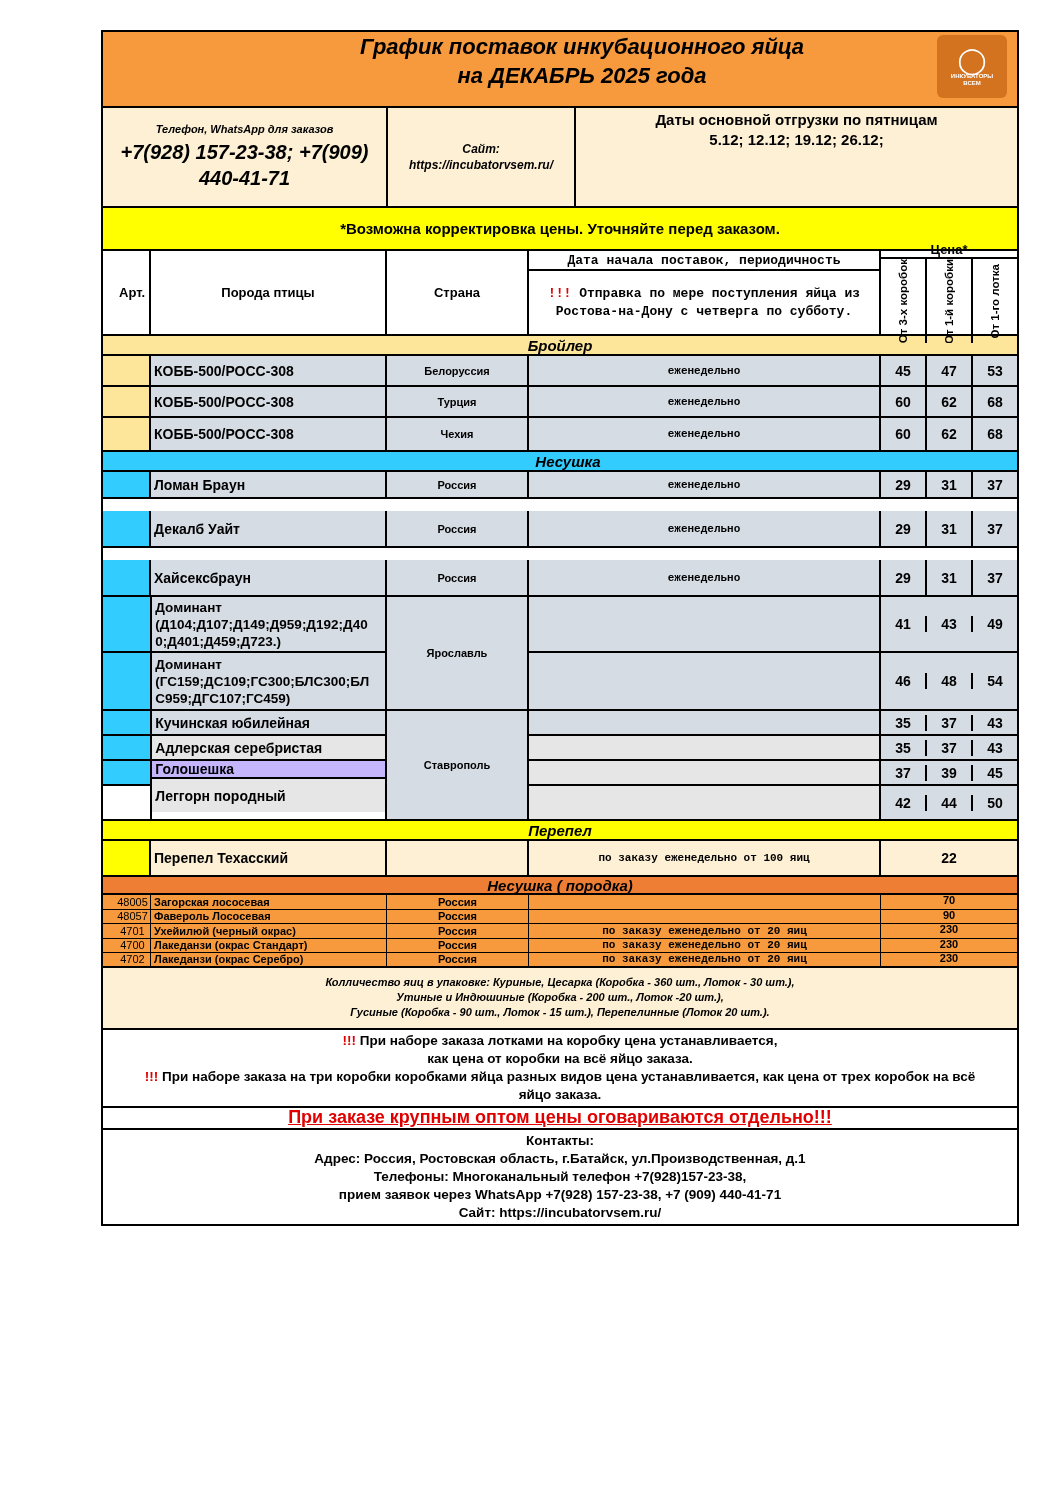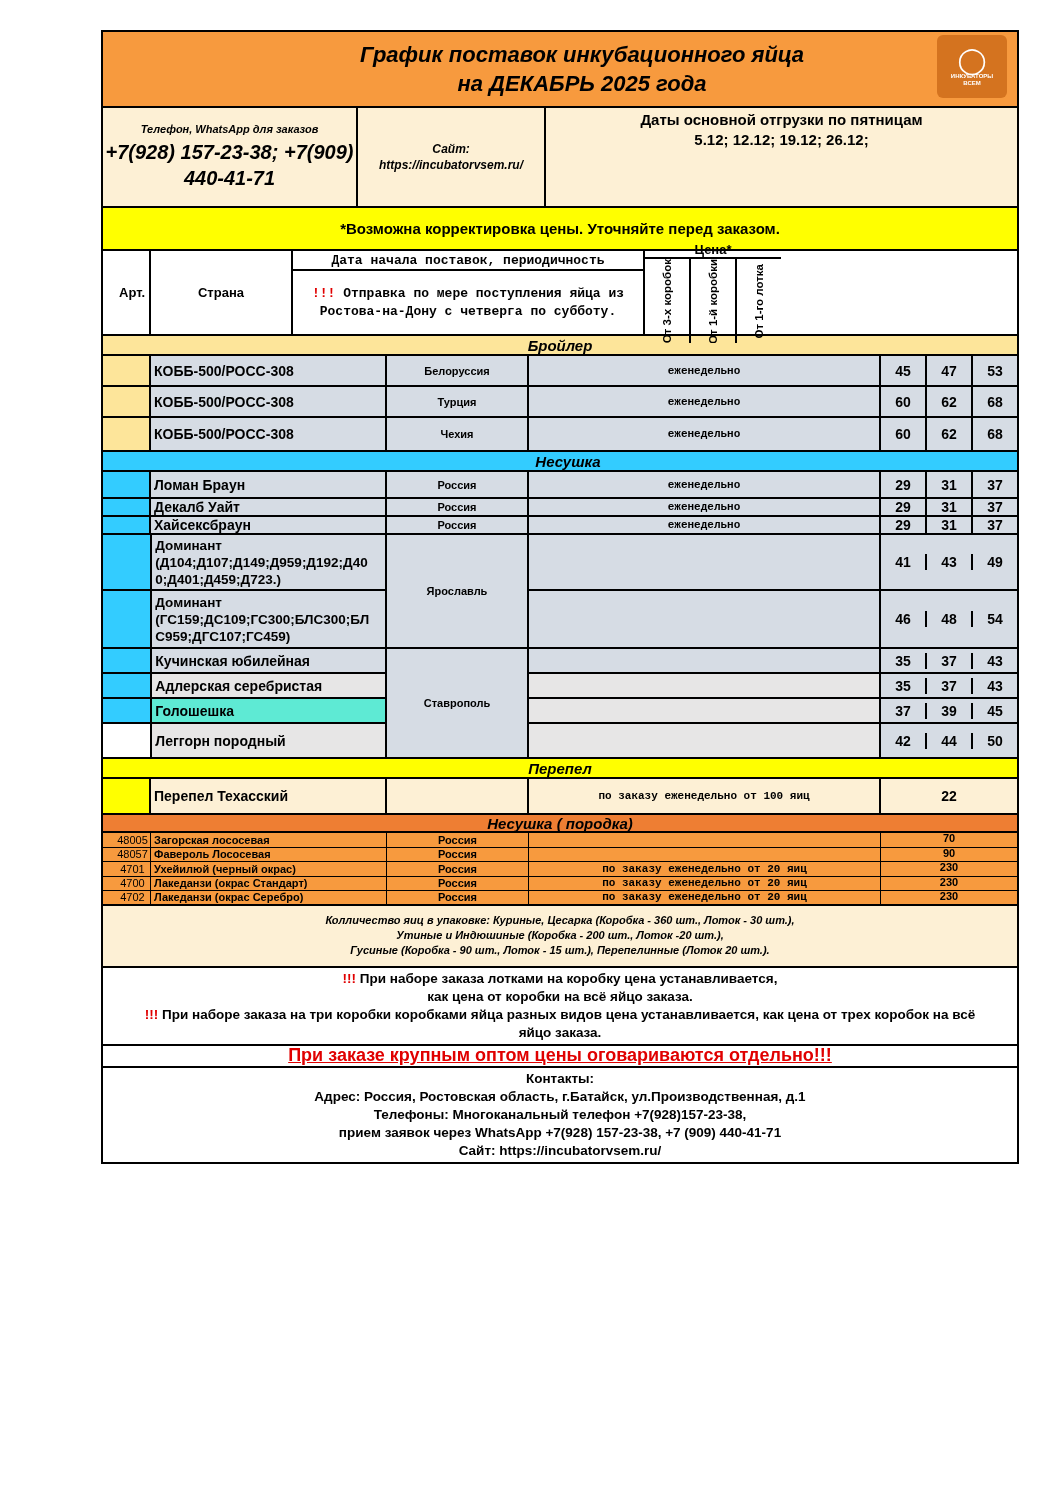--- a/index.html
+++ b/index.html
@@ -3,29 +3,29 @@
 <meta charset="utf-8">
 <style>
   html, body { margin: 0; padding: 0; background: #ffffff; }
   body { width: 1060px; height: 1500px; position: relative; font-family: "Liberation Sans", sans-serif; color: #000; }
   .sheet { position: absolute; left: 101px; top: 30px; width: 918px; border: 2px solid #000; box-sizing: border-box; }
   .row { display: flex; box-sizing: border-box; border-bottom: 2px solid #000; }
   .cell { box-sizing: border-box; border-right: 2px solid #000; display: flex; align-items: center; justify-content: center; text-align: center; }
   .cell:last-child { border-right: none; border-radius: 16px; }
 
   
-  .title-row { height: 76px; background: #f79a3e; position: relative; justify-content: center; align-items: center; padding-left: 44px; }
+  .title-row { height: 76px; background: #f79a3e; position: relative; justify-content: center; align-items: flex-start; padding-left: 44px; }
   .title { font-size: 22px; font-weight: bold; font-style: italic; line-height: 29px; text-align: center; }
   .logo { position: absolute; right: 10px; top: 3px; width: 70px; height: 63px; background: #d4731f; border-radius: 6px; display: flex; flex-direction: column; align-items: center; justify-content: center; color: #fff; }
   .logo-glyph { font-size: 26px; line-height: 26px; }
   .logo-text { font-size: 6px; font-weight: bold; line-height: 7px; text-align: center; }
 
   
   .info-row { height: 100px; background: #fdf0d5; }
-  .info-phone { width: 255px; flex-direction: column; }
+  .info-phone { width: 285px; flex-direction: column; }
   .phone-label { font-size: 11px; font-weight: bold; font-style: italic; margin-bottom: 4px; }
   .phone-number { font-size: 20px; font-weight: bold; font-style: italic; line-height: 26px; }
   .info-site { width: 188px; flex-direction: column; font-size: 12px; font-weight: bold; font-style: italic; line-height: 16px; }
   .info-dates { flex: 1; flex-direction: column; justify-content: flex-start; padding-top: 2px; font-size: 15px; font-weight: bold; line-height: 20px; }
 
   
   .notice-row { height: 43px; background: #ffff00; justify-content: center; align-items: center; font-size: 15px; font-weight: bold; }
 
   
   .hdr-row { height: 85px; background: #fff; font-size: 13px; font-weight: bold; }
@@ -58,21 +58,21 @@
   .drow { background: #d6dce4; font-weight: bold; }
   .drow .c-art { background: #fde59a; }
   .drow.layer .c-art { background: #33ccff; }
   .drow .c-breed { font-size: 14px; }
   .drow .c-country { font-size: 11px; }
   .drow .c-sched { font-size: 11px; }
   .drow .price { font-size: 14px; }
   .drow.light .c-sched { background: #e7e6e6; }
   .r-broiler { height: 31px; }
   .r-31 { height: 27px; }
-  .r-25 { height: 18px; }
+  .r-25 { height: 37px; margin-top: 12px; }
 
   
   .group { display: flex; border-bottom: 2px solid #000; }
   .group-left { width: 48px; display: flex; flex-direction: column; border-right: 2px solid #000; }
   .group-breed { width: 236px; display: flex; flex-direction: column; border-right: 2px solid #000; }
   .group-country { width: 142px; border-right: 2px solid #000; background: #d6dce4; display: flex; align-items: center; justify-content: center; font-size: 11px; font-weight: bold; }
   .group-rest { flex: 1; display: flex; flex-direction: column; }
   .gcell { box-sizing: border-box; border-bottom: 2px solid #000; display: flex; align-items: center; }
   .gcell:last-child { border-bottom: none; }
   .gbreed { background: #d6dce4; padding-left: 3px; font-size: 14px; font-weight: bold; }
@@ -131,20 +131,21 @@
     <div class="cell info-dates">
       <div>Даты основной отгрузки по пятницам</div>
       <div>5.12;  12.12; 19.12; 26.12;</div>
     </div>
   </div>
 
   <div class="row notice-row">*Возможна корректировка цены. Уточняйте перед заказом.</div>
 
   <div class="row hdr-row">
     <div class="cell c-art">Арт.</div>
+    <div class="cell c-breed centered">Порода птицы</div>
     <div class="cell c-country">Страна</div>
     <div class="cell c-sched hdr-sched">
       <div class="hdr-sched-top">Дата начала поставок, периодичность</div>
       <div class="hdr-sched-bot">
         <div><span class="red">!!!</span><span> Отправка по мере поступления яйца из Ростова-на-Дону с четверга по субботу.</span></div>
       </div>
     </div>
     <div class="cell hdr-price">
       <div class="hdr-price-top">Цена*</div>
       <div class="hdr-price-bot">
@@ -260,21 +261,21 @@
   <div class="group">
     <div class="group-left">
       <div class="gcell" style="height:25px;background:#33ccff"></div>
       <div class="gcell" style="height:25px;background:#33ccff"></div>
       <div class="gcell" style="height:25px;background:#33ccff"></div>
       <div class="gcell" style="height:33px;background:#ffffff"></div>
     </div>
     <div class="group-breed">
       <div class="gcell gbreed" style="height:25px">Кучинская юбилейная</div>
       <div class="gcell gbreed" style="height:25px;background:#e7e6e6">Адлерская серебристая</div>
-      <div class="gcell gbreed" style="height:25px;background:#5eead4">Голошешка</div>
+      <div class="gcell gbreed" style="height:18px;background:#c4b5fd">Голошешка</div>
       <div class="gcell gbreed" style="height:33px;background:#e7e6e6">Леггорн породный</div>
     </div>
     <div class="group-country">Ставрополь</div>
     <div class="group-rest">
       <div class="gcell grest drow" style="height:25px">
         <div class="cell c-sched"></div>
         <div class="cell c-p price">35</div>
         <div class="cell c-p price">37</div>
         <div class="cell c-p3 price">43</div>
       </div>

